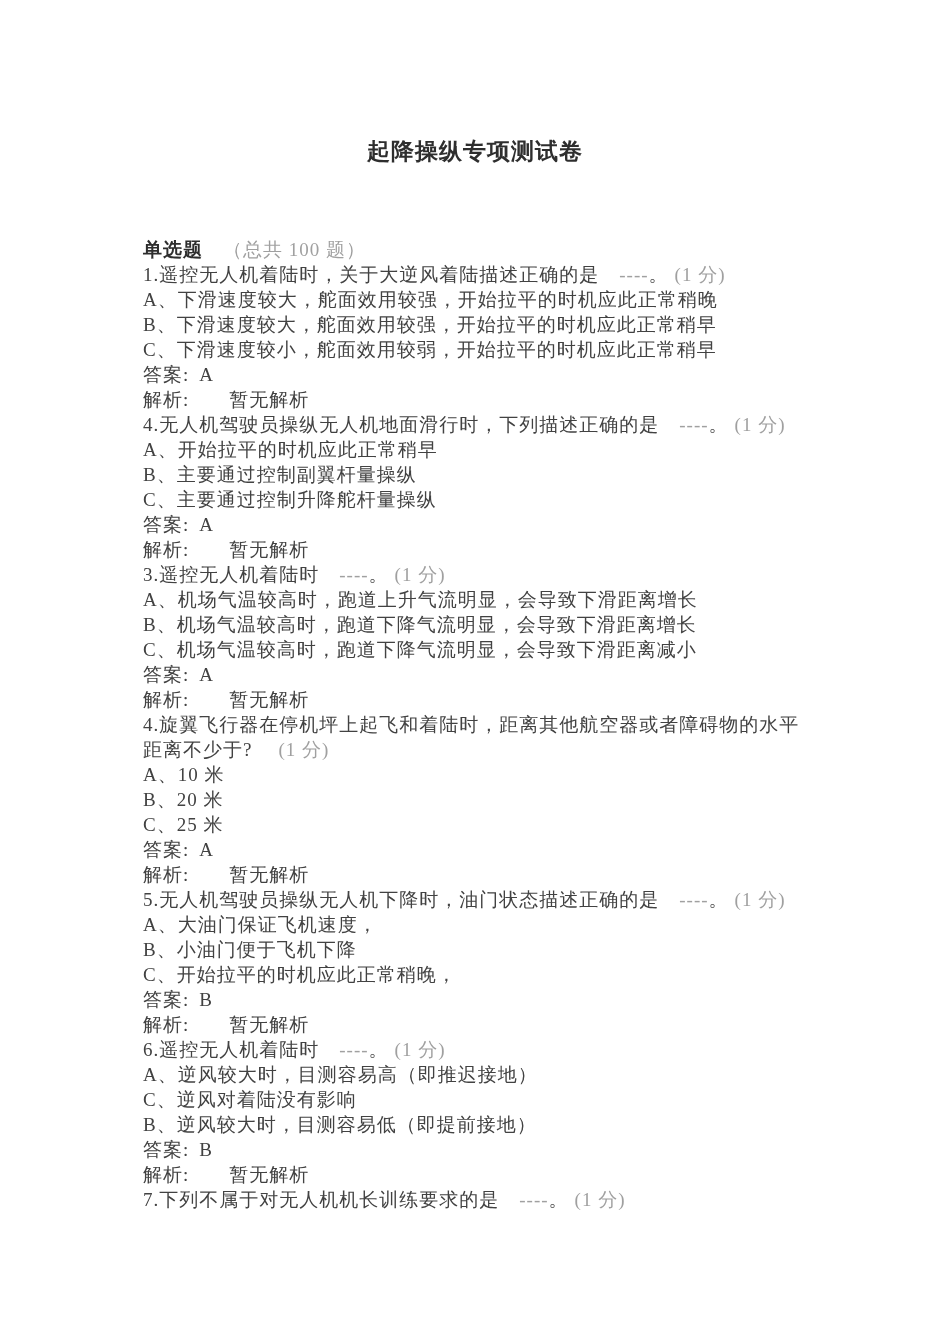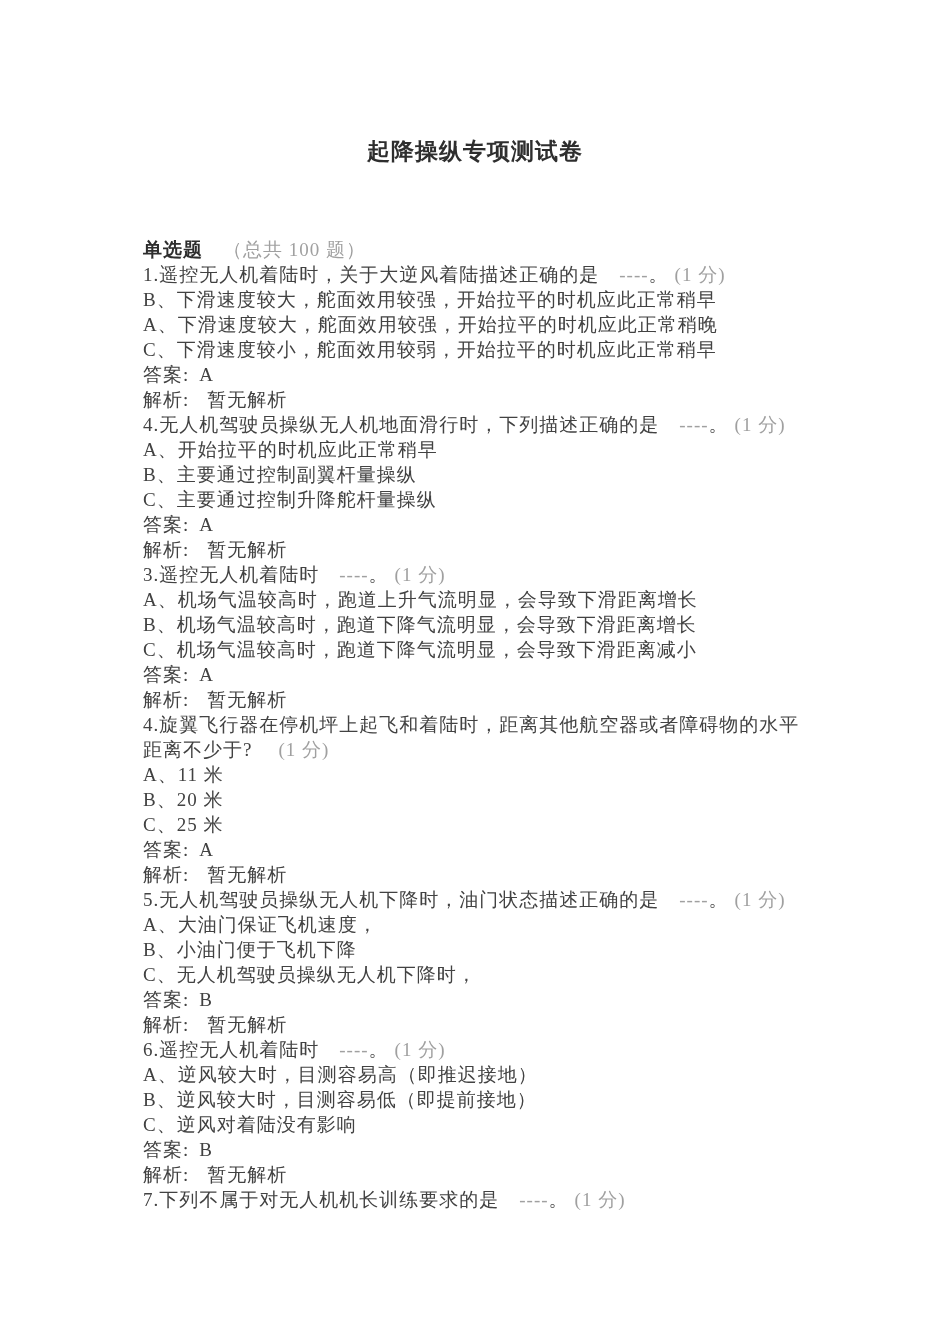--- a/index.html
+++ b/index.html
@@ -40,35 +40,35 @@
   .section-heading .bold {
     font-weight: bold;
     color: #2e2e2e;
   }
   .gray {
     color: #a0a0a0;
     margin-left: 20px;
   }
   .q-line .score { margin-left: 6px; }
   .kv-line .kv-val { margin-left: 10px; }
-  .kv-line .kv-val-analysis { margin-left: 18px; }
+  .kv-line .kv-val-analysis { margin-left: 40px; }
 </style>
 </head>
 <body>
 
 <div class="page">
   <h1 class="title">起降操纵专项测试卷</h1>
 
   <div class="content">
     <div class="section-heading"><span class="bold">单选题</span><span class="gray">（总共 100 题）</span></div>
     <div id="questions">
   <div class="question">
     <div class="q-line"><span class="stem">1.遥控无人机着陆时，关于大逆风着陆描述正确的是</span><span class="blank gray">----</span><span class="tail">。</span><span class="score gray">(1 分)</span></div>
-  <div class="opt-line"><span class="">B、下滑速度较大，舵面效用较强，开始拉平的时机应此正常稍早</span></div>
-          <div class="opt-line"><span class="">A、下滑速度较大，舵面效用较强，开始拉平的时机应此正常稍晚</span></div>
+  <div class="opt-line"><span class="">A、下滑速度较大，舵面效用较强，开始拉平的时机应此正常稍晚</span></div>
+          <div class="opt-line"><span class="">B、下滑速度较大，舵面效用较强，开始拉平的时机应此正常稍早</span></div>
           <div class="opt-line"><span class="">C、下滑速度较小，舵面效用较弱，开始拉平的时机应此正常稍早</span></div>
           <div class="kv-line"><span class="">答案:</span><span class="kv-val">A</span></div>
           <div class="kv-line"><span class="">解析:</span><span class="kv-val kv-val-analysis">暂无解析</span></div>
         </div>
 
   <div class="question">
     <div class="q-line"><span class="stem">4.无人机驾驶员操纵无人机地面滑行时，下列描述正确的是</span><span class="blank gray">----</span><span class="tail">。</span><span class="score gray">(1 分)</span></div>
   <div class="opt-line"><span class="">A、开始拉平的时机应此正常稍早</span></div>
           <div class="opt-line"><span class="">B、主要通过控制副翼杆量操纵</span></div>
           <div class="opt-line"><span class="">C、主要通过控制升降舵杆量操纵</span></div>
@@ -80,41 +80,41 @@
     <div class="q-line"><span class="stem">3.遥控无人机着陆时</span><span class="blank gray">----</span><span class="tail">。</span><span class="score gray">(1 分)</span></div>
   <div class="opt-line"><span class="">A、机场气温较高时，跑道上升气流明显，会导致下滑距离增长</span></div>
           <div class="opt-line"><span class="">B、机场气温较高时，跑道下降气流明显，会导致下滑距离增长</span></div>
           <div class="opt-line"><span class="">C、机场气温较高时，跑道下降气流明显，会导致下滑距离减小</span></div>
           <div class="kv-line"><span class="">答案:</span><span class="kv-val">A</span></div>
           <div class="kv-line"><span class="">解析:</span><span class="kv-val kv-val-analysis">暂无解析</span></div>
         </div>
 
   <div class="question">
     <div class="q-line"><span class="stem">4.旋翼飞行器在停机坪上起飞和着陆时，距离其他航空器或者障碍物的水平距离不少于?</span><span class="blank gray"></span><span class="tail"></span><span class="score gray">(1 分)</span></div>
-  <div class="opt-line"><span class="">A、11 米</span></div>
+  <div class="opt-line"><span class="">A、10 米</span></div>
           <div class="opt-line"><span class="">B、20 米</span></div>
           <div class="opt-line"><span class="">C、25 米</span></div>
           <div class="kv-line"><span class="">答案:</span><span class="kv-val">A</span></div>
           <div class="kv-line"><span class="">解析:</span><span class="kv-val kv-val-analysis">暂无解析</span></div>
         </div>
 
   <div class="question">
     <div class="q-line"><span class="stem">5.无人机驾驶员操纵无人机下降时，油门状态描述正确的是</span><span class="blank gray">----</span><span class="tail">。</span><span class="score gray">(1 分)</span></div>
   <div class="opt-line"><span class="">A、大油门保证飞机速度，</span></div>
           <div class="opt-line"><span class="">B、小油门便于飞机下降</span></div>
-          <div class="opt-line"><span class="">C、无人机驾驶员操纵无人机下降时，</span></div>
+          <div class="opt-line"><span class="">C、开始拉平的时机应此正常稍晚，</span></div>
           <div class="kv-line"><span class="">答案:</span><span class="kv-val">B</span></div>
           <div class="kv-line"><span class="">解析:</span><span class="kv-val kv-val-analysis">暂无解析</span></div>
         </div>
 
   <div class="question">
     <div class="q-line"><span class="stem">6.遥控无人机着陆时</span><span class="blank gray">----</span><span class="tail">。</span><span class="score gray">(1 分)</span></div>
   <div class="opt-line"><span class="">A、逆风较大时，目测容易高（即推迟接地）</span></div>
+          <div class="opt-line"><span class="">C、逆风对着陆没有影响</span></div>
           <div class="opt-line"><span class="">B、逆风较大时，目测容易低（即提前接地）</span></div>
-          <div class="opt-line"><span class="">C、逆风对着陆没有影响</span></div>
           <div class="kv-line"><span class="">答案:</span><span class="kv-val">B</span></div>
           <div class="kv-line"><span class="">解析:</span><span class="kv-val kv-val-analysis">暂无解析</span></div>
         </div>
 
   <div class="question">
     <div class="q-line"><span class="stem">7.下列不属于对无人机机长训练要求的是</span><span class="blank gray">----</span><span class="tail">。</span><span class="score gray">(1 分)</span></div>
   </div>
 </div>
   </div>
 </div>

